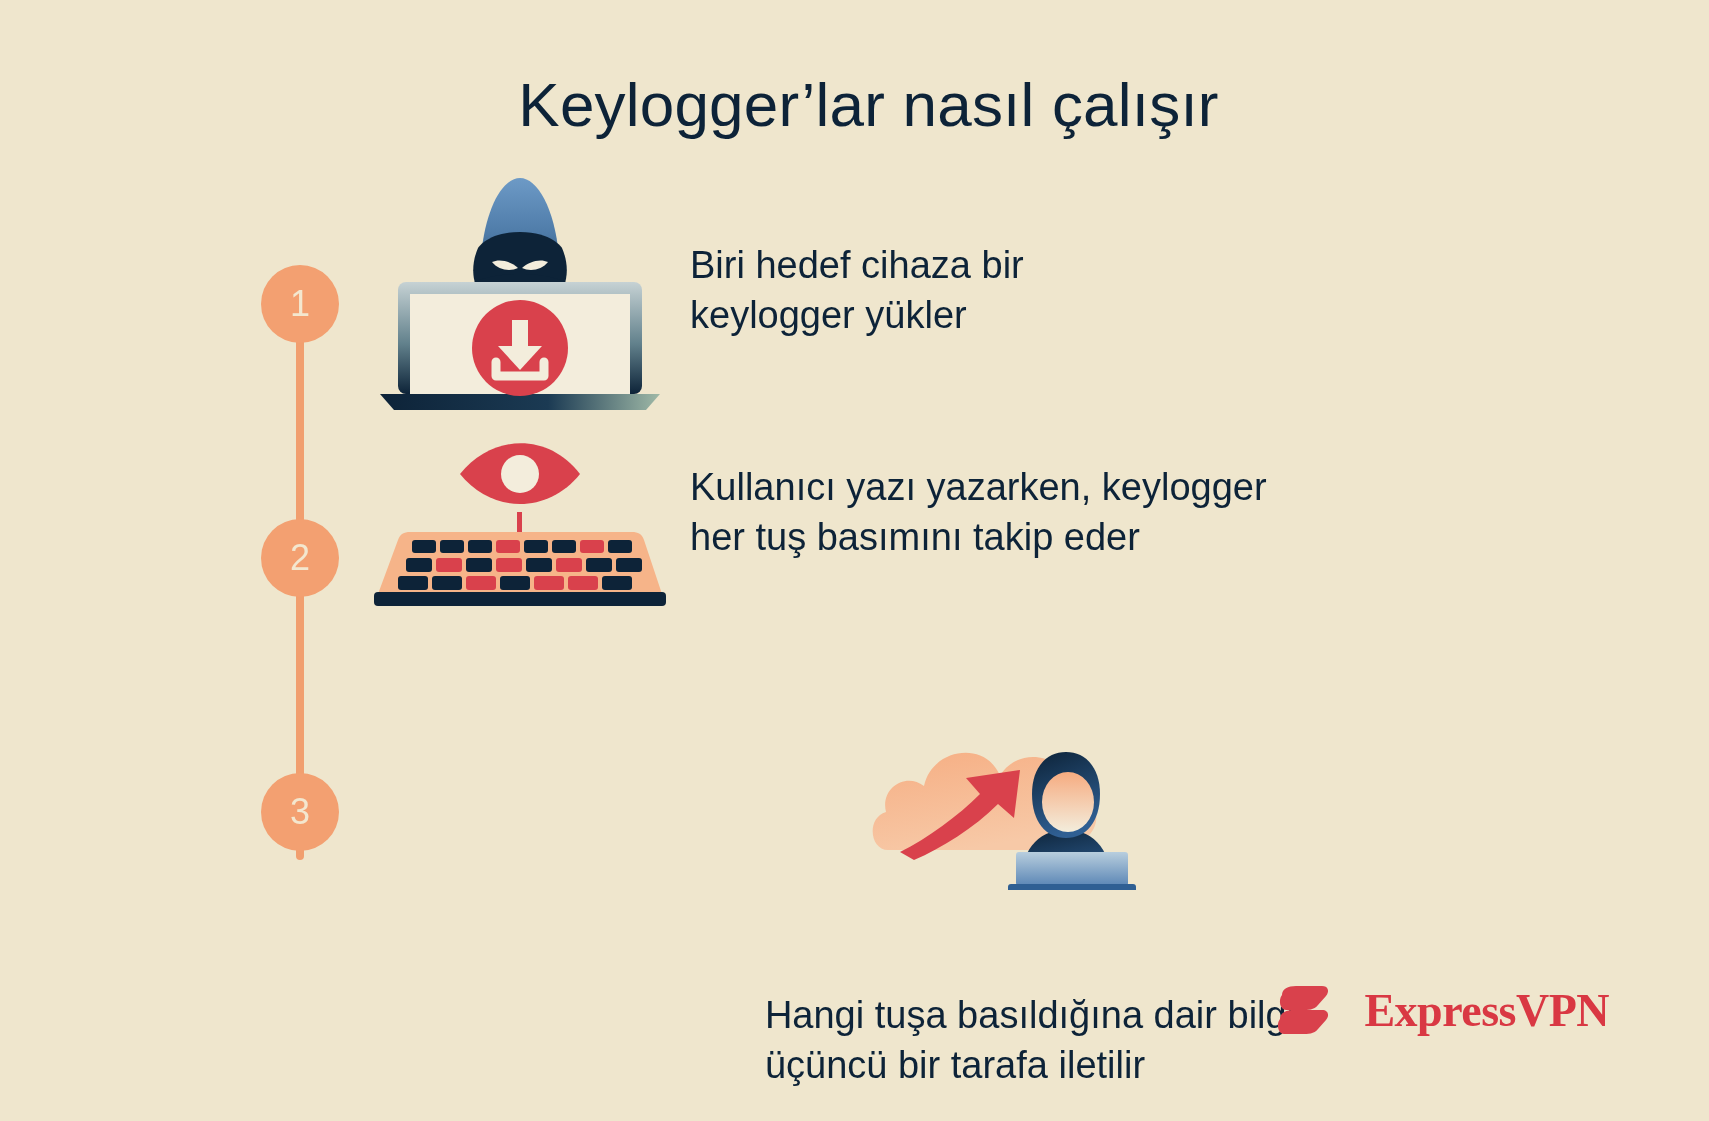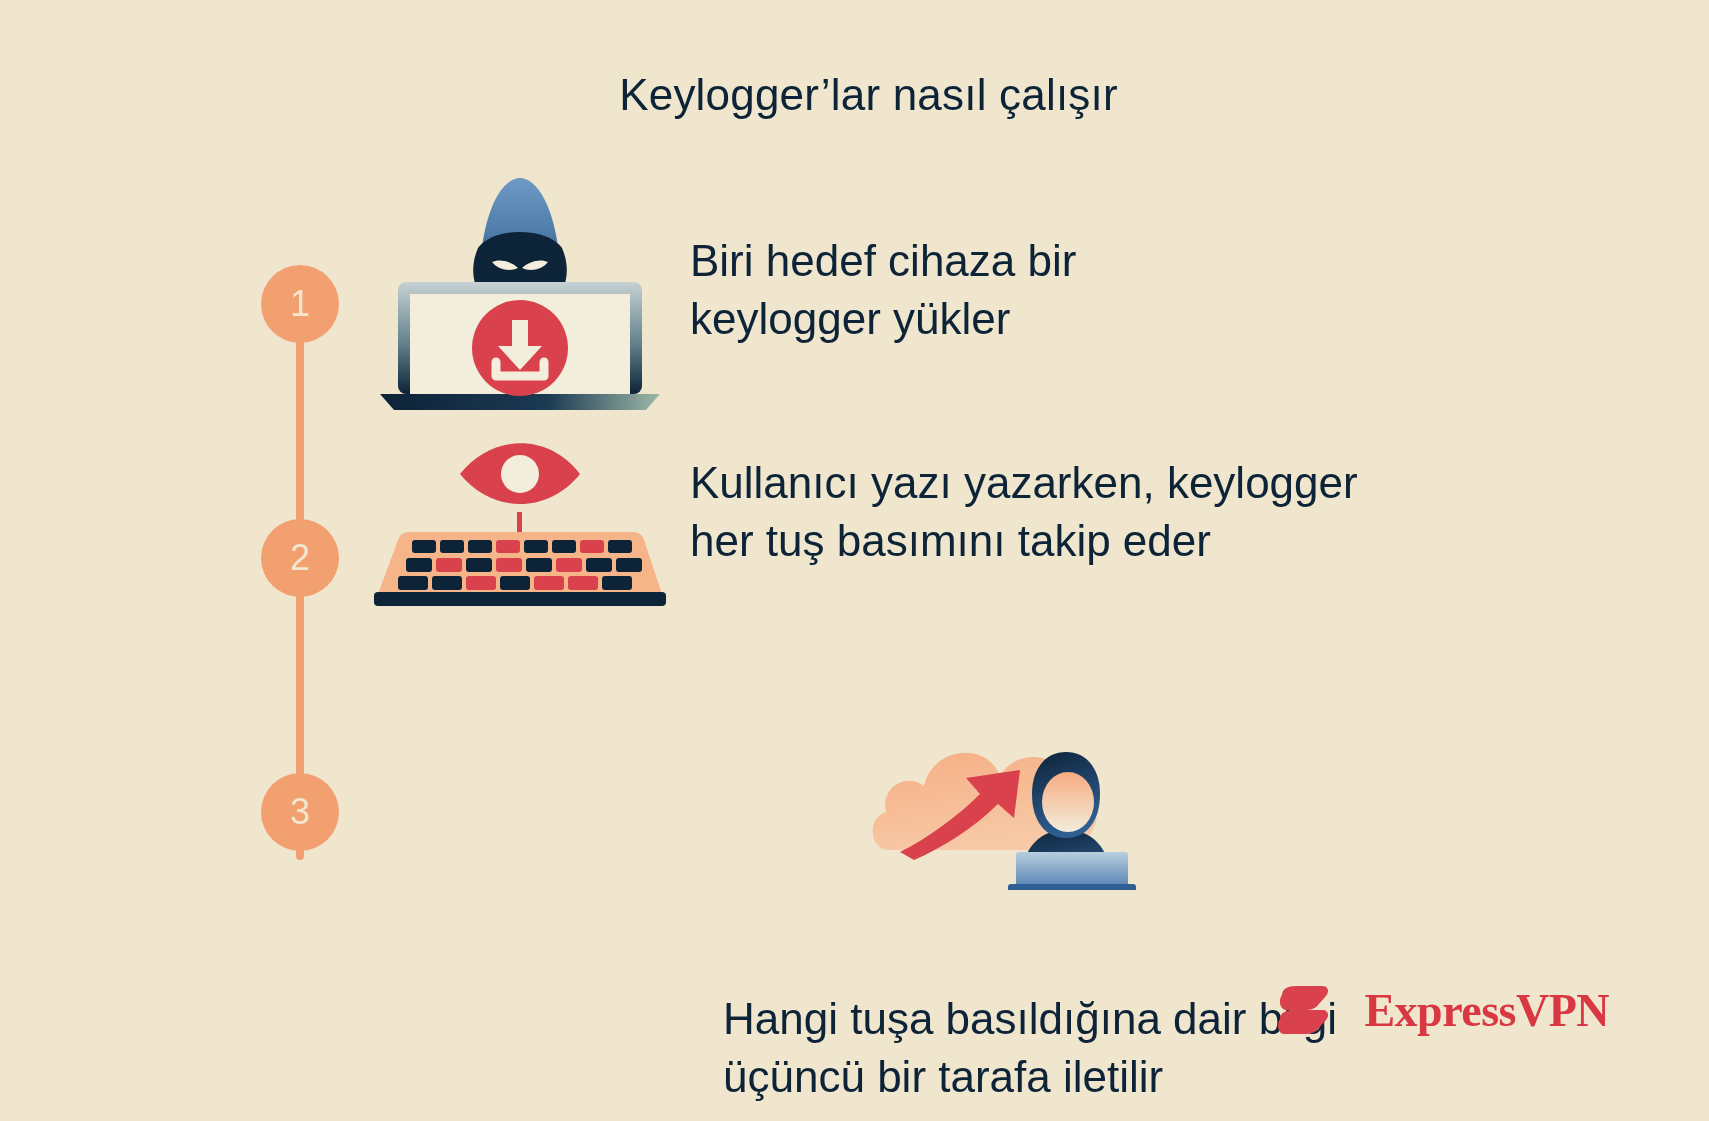--- a/index.html
+++ b/index.html
@@ -22,21 +22,21 @@
     background: #efe6cd;
   }
 
   
   .title {
     position: absolute;
     left: 0;
     right: 0;
     top: 72px;
     text-align: center;
-    font-size: 44px;
+    font-size: 62px;
     line-height: 1.05;
     font-weight: 400;
     color: #0d2338;
     letter-spacing: 0.2px;
     margin-left: 28px;
   }
 
   
   .rail {
     position: absolute;
@@ -80,21 +80,21 @@
   .row.r3 { top: 690px; height: 200px; flex-direction: column; }
 
   .art {
     position: relative;
     width: 300px;
     height: 100%;
     flex: 0 0 300px;
   }
 
   .desc {
-    font-size: 44px;
+    font-size: 38px;
     line-height: 1.32;
     color: #0d2338;
     white-space: pre-line;
     margin-left: 20px;
     font-weight: 400;
   }
 
   
   .brand {
     position: absolute;

